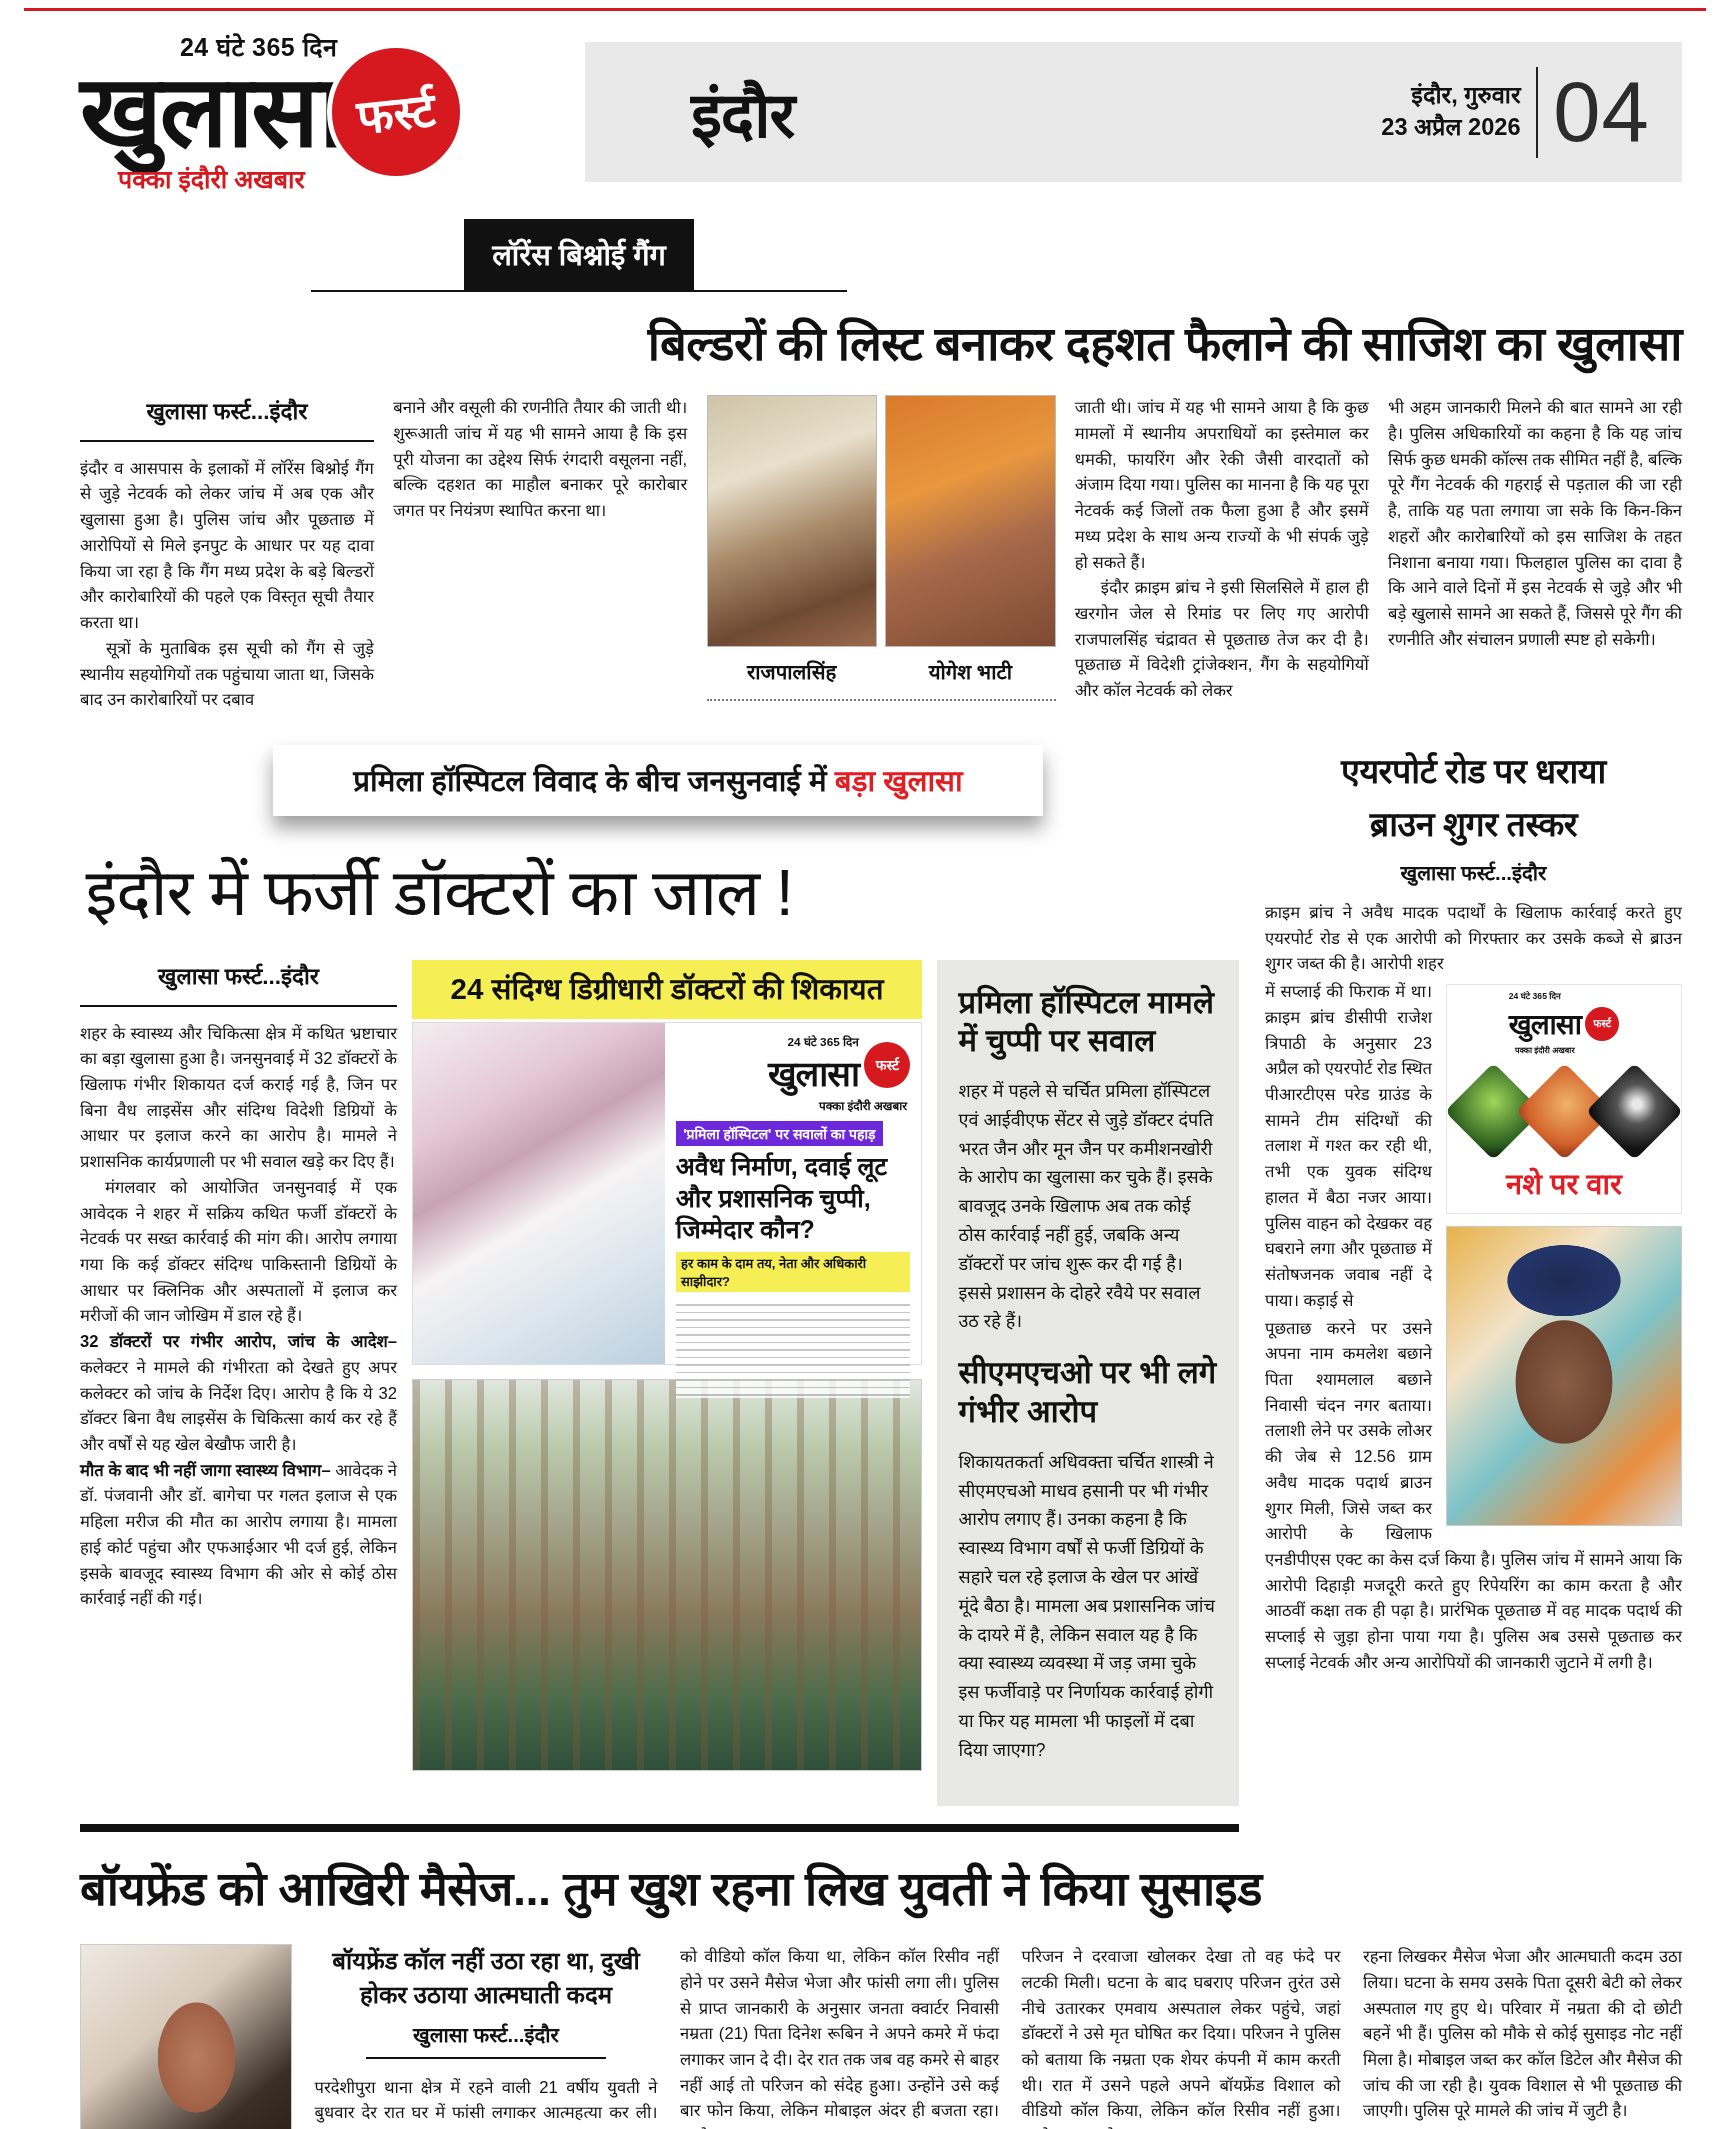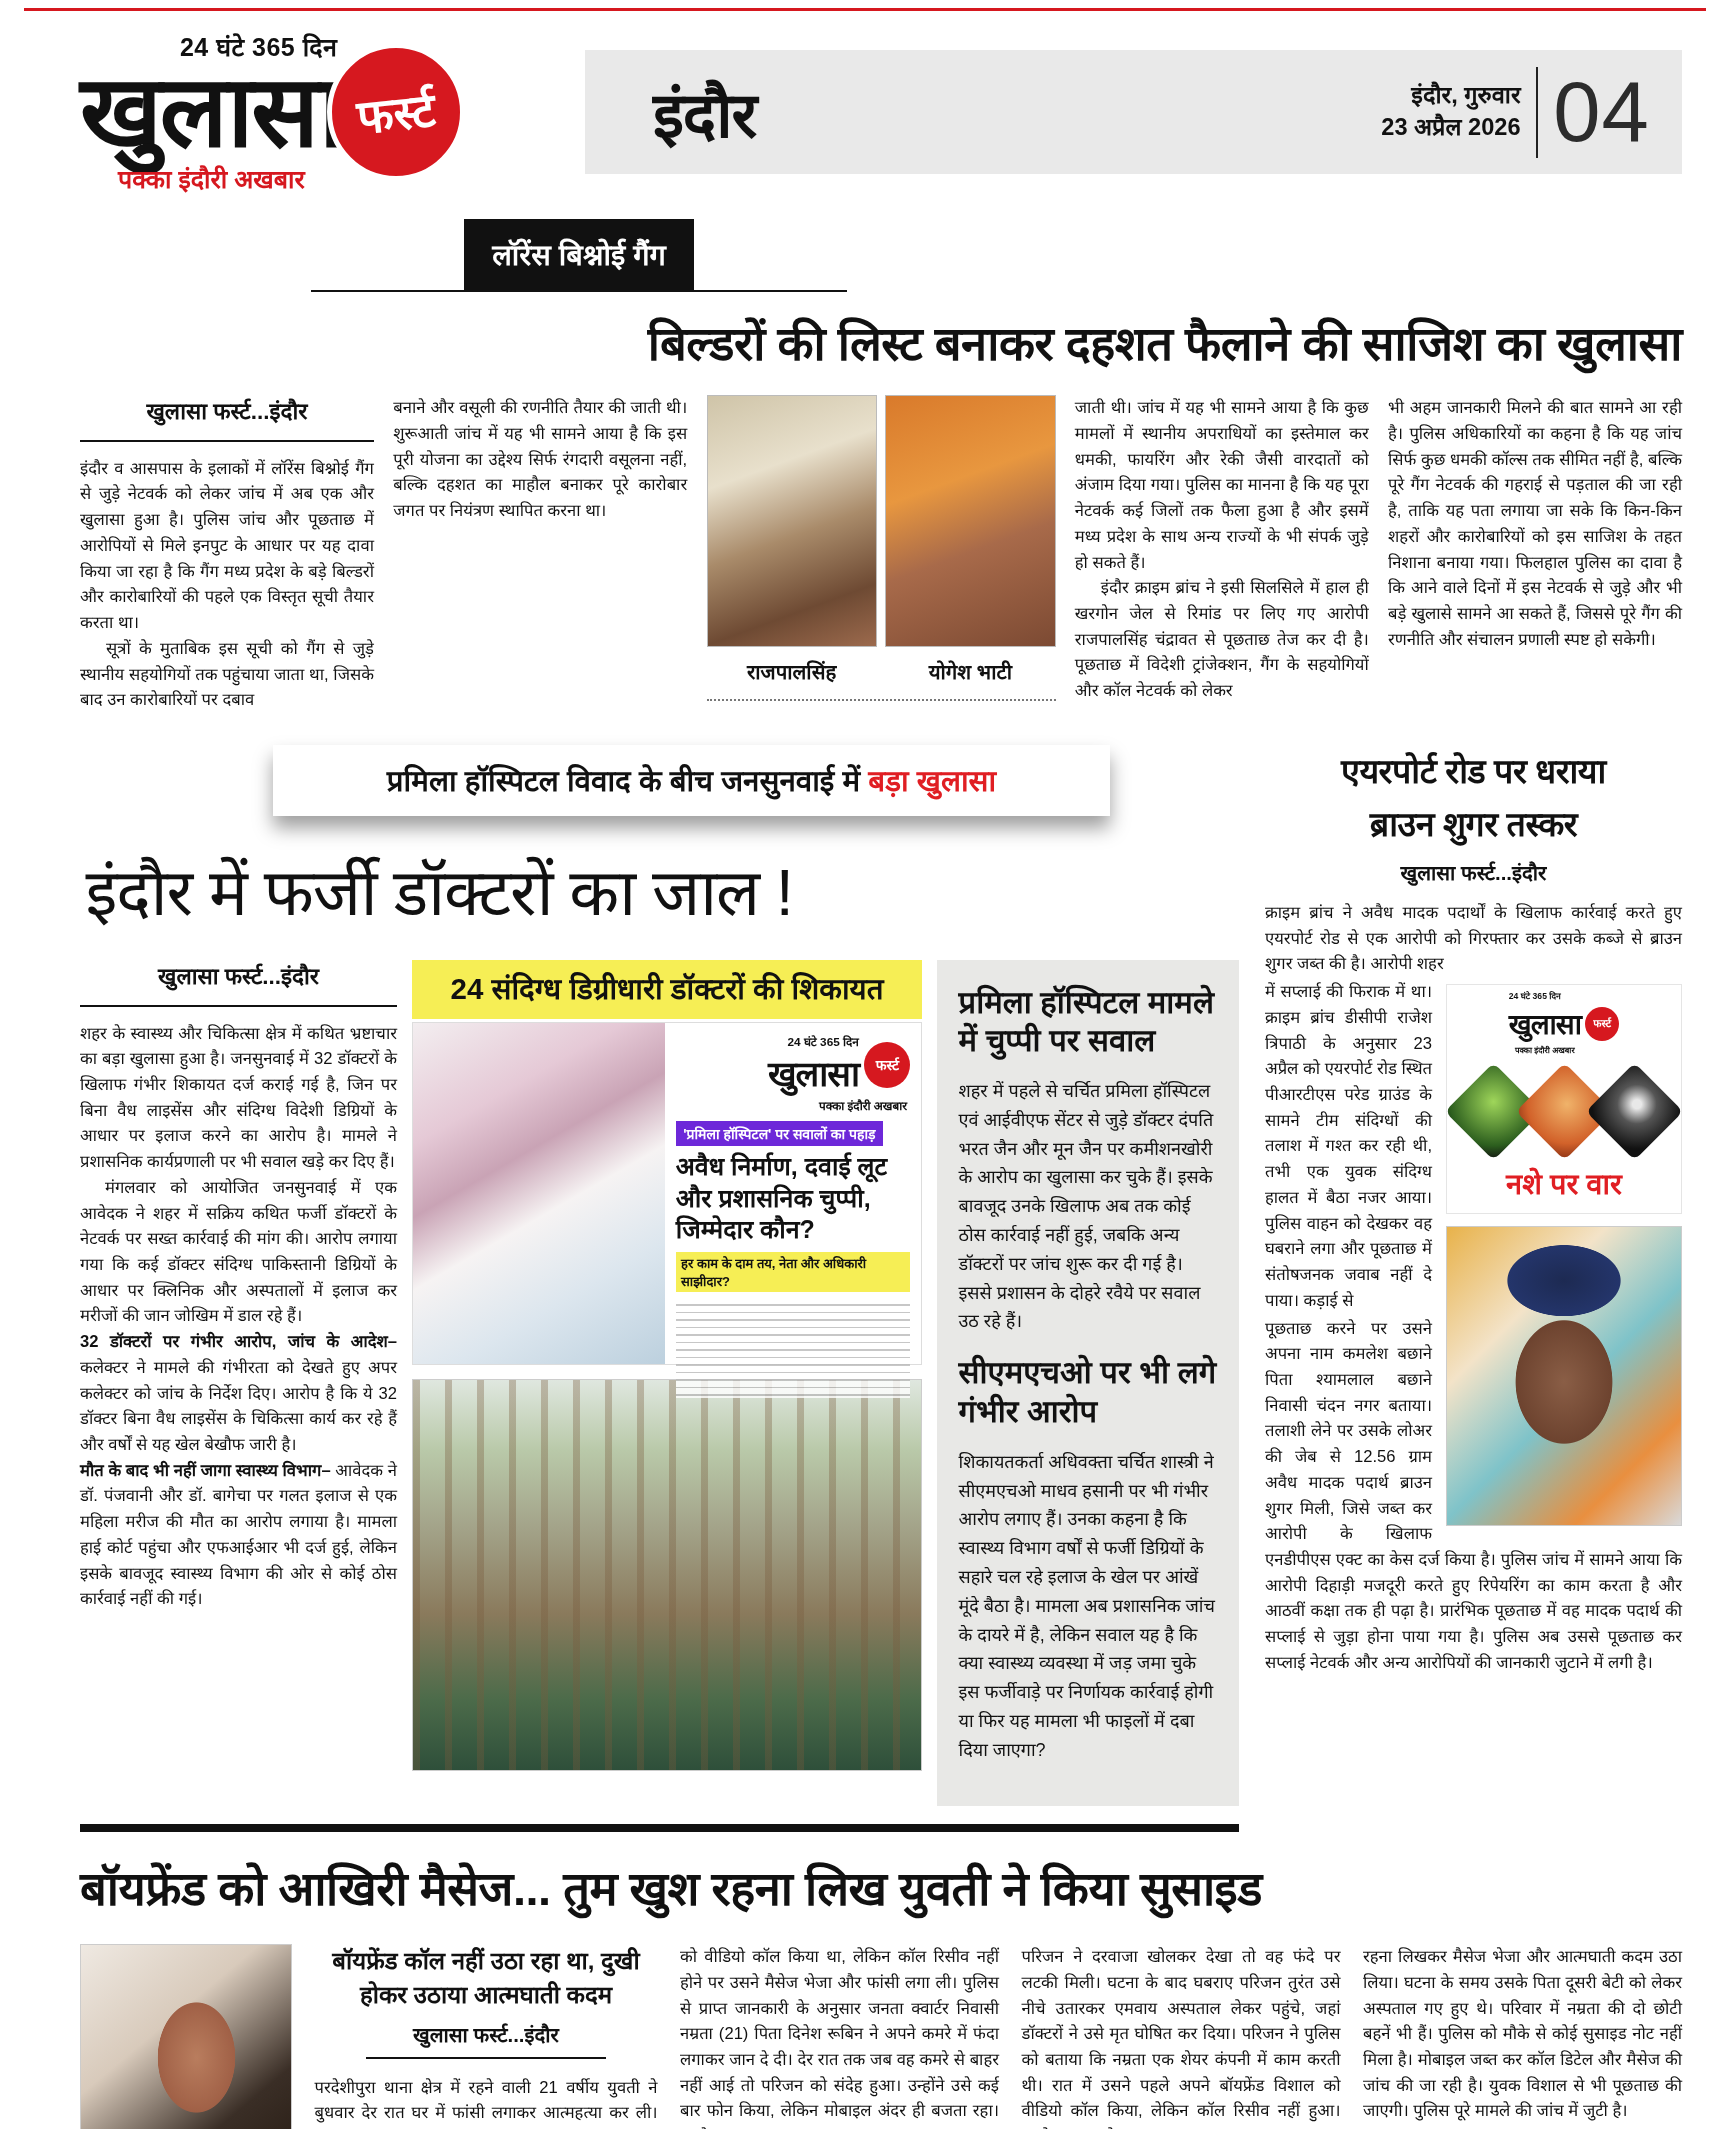--- a/index.html
+++ b/index.html
@@ -11,22 +11,22 @@
   
   .header { display:flex; align-items:center; padding:14px 48px 5.4px 80px; height:193px; }
   .mast { position:relative; z-index:2; width:569px; display:flex; align-items:center; }
   .mast-left { text-align:left; }
   .mast-tag { font-size:25px; font-weight:800; text-align:right; letter-spacing:0.5px; margin:0 5.4px 1.1px 0; }
   .mast-logo { font-size:100px; font-weight:900; line-height:.95; letter-spacing:-2.1px; }
   .mast-sub { font-size:25px; font-weight:800; color:#d6181f; text-align:center; margin-top:2.1px; }
   .mast-badge { width:138px; height:138px; background:#d6181f; border:5.4px solid #fff; border-radius:50%;
     display:flex; align-items:center; justify-content:center; margin-left:-16px; flex:none; }
   .mast-badge span { color:#fff; font-size:47px; font-weight:900; transform:rotate(-6deg); }
-  .band { flex:1; background:#e9e9e9; height:124px; margin-left:-64px; display:flex; align-items:center;
-    padding:0 32px 0 68px; }
+  .band { flex:1; background:#e9e9e9; height:140px; margin-left:-64px; display:flex; align-items:center;
+    padding:0 32px 0 106px; }
   .edition { font-size:63px; font-weight:900; letter-spacing:-1.1px; }
   .band-spacer { flex:1; }
   .dateline { text-align:right; font-size:23.6px; font-weight:800; line-height:1.35; }
   .vrule { width:2.7px; height:91px; background:#222; margin:0 15px; }
   .pageno { font-size:85px; font-weight:300; color:#2c2c2c; letter-spacing:1.1px; }
 
   
   .gang { padding:15px 48px 0 80px; }
   .kicker-wrap { width:536px; margin-left:231px; text-align:center; border-bottom:2.7px solid #111; padding-bottom:0; }
   .kicker-box { display:inline-block; background:#111; color:#fff; font-size:29px; font-weight:800;
@@ -42,21 +42,21 @@
   .figure2 { width:349px; flex:none; }
   .ph-row { display:flex; gap:8.6px; }
   .ph { flex:1; height:252px; border:1.1px solid #bbb; }
   .ph-1 { background:linear-gradient(160deg,#cfc4a8 0%,#e8e0cc 30%,#a98b6a 55%,#6e4a33 80%,#9c6a4d 100%); }
   .ph-cap { display:flex; gap:8.6px; margin-top:9.7px; border-bottom:2.7px dotted #777; padding-bottom:14px; }
   .ph-cap div { flex:1; text-align:center; font-size:20.4px; font-weight:800; }
 
   
   .mid { display:flex; gap:26px; padding:32px 48px 0 80px; }
   .mid-left { width:1159px; flex:none; }
-  .mid-kicker { width:837px; margin:0 0 7.5px 193px; background:#fff; box-shadow:0 11.8px 18px rgba(0,0,0,.38);
+  .mid-kicker { width:770px; margin:0 0 7.5px 193px; background:#fff; box-shadow:0 11.8px 18px rgba(0,0,0,.38);
     text-align:center; font-size:29.5px; font-weight:800; padding:14px 5.4px 16px; }
   .mid-kicker .red { color:#e01e23; }
   .mid-headline { font-size:65px; font-weight:400; letter-spacing:-1.1px; white-space:nowrap; margin:30px 0 26px 5.4px; }
   .mid-cols { display:flex; gap:15px; }
   .mid-c1 { width:317px; flex:none; font-size:16.6px; line-height:1.55; text-align:justify; }
   .mid-c1 p { text-indent:25px; margin:0; }
   .mid-c1 p.lead { text-indent:0; }
   .mid-c1 b { font-weight:800; }
   .mid-c2 { width:510px; flex:none; }
   .hl-bar { background:#f6ee55; font-size:29.5px; font-weight:900; text-align:center; padding:7.5px 4.3px 10.7px;

